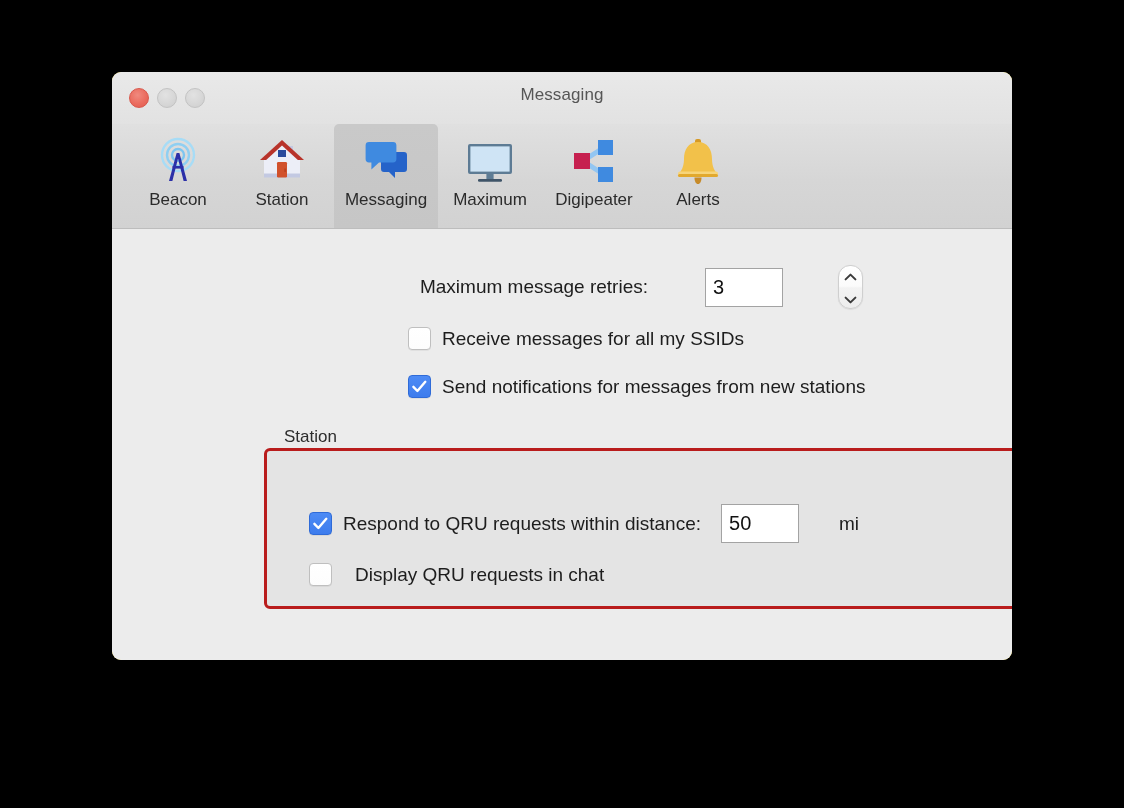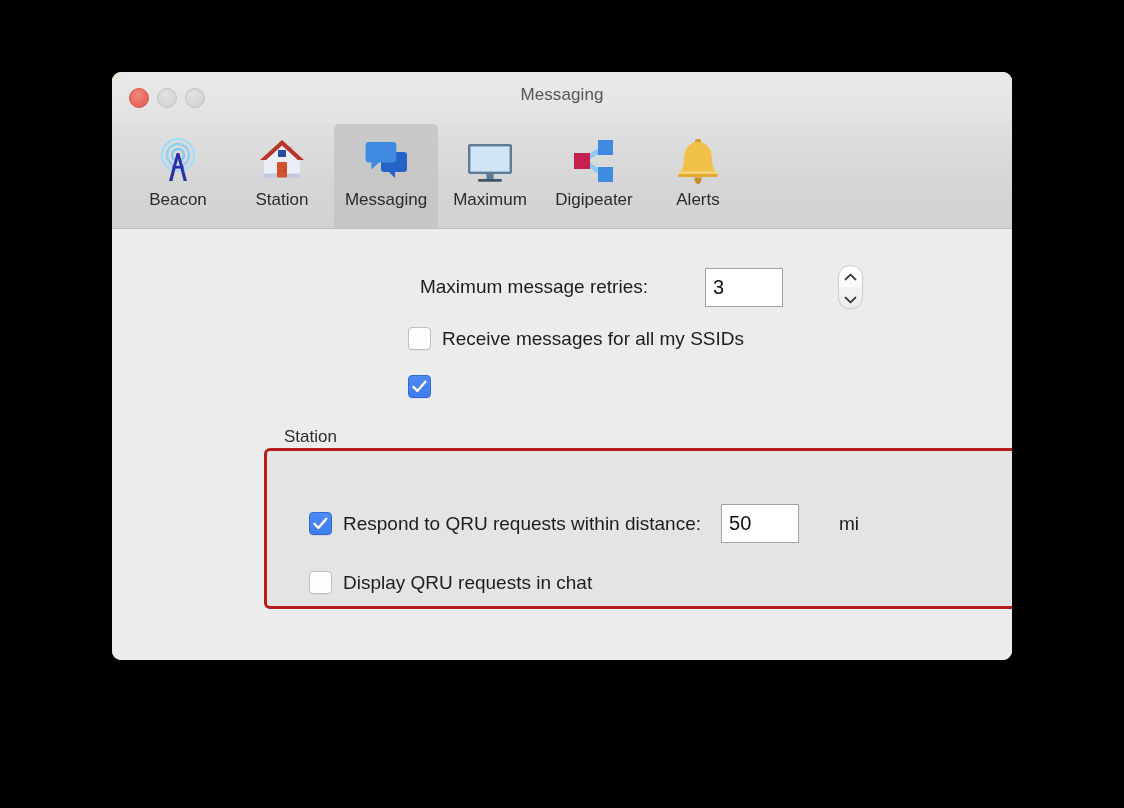--- a/index.html
+++ b/index.html
@@ -200,21 +200,21 @@
     left: 152px;
     top: 219px;
     width: 820px;
     height: 161px;
     background: #e4e4e4;
     border: 3px solid #b91c1c;
     border-radius: 6px;
     box-sizing: border-box;
   }
   #row-qru    { left: 42px;  top: 53px;  position: absolute; display:flex; align-items:center; }
-  #row-qruchat{ left: 42px;  top: 120px; position: absolute; display:flex; align-items:center; }
+  #row-qruchat{ left: 42px;  top: 112px; position: absolute; display:flex; align-items:center;gap:12px; }
   #qru-field  { width: 78px; height: 39px; margin-left: 20px; }
   #mi-label {
     margin-left: 40px;
     font-size: 19px;
     color: #1d1d1d;
   }
 </style>
 </head>
 <body>
 
@@ -339,20 +339,21 @@
       <span class="checkbox off"></span>
       <span class="cb-label">Receive messages for all my SSIDs</span>
     </div>
 
     <div class="cbrow" id="row-notify">
       <span class="checkbox on">
         <svg width="23" height="23" viewBox="0 0 23 23" style="position:absolute;left:-1px;top:-1px">
           <path d="M5.4 11.8 L9.4 16 L17.3 6.8" fill="none" stroke="#ffffff" stroke-width="2.4" stroke-linecap="round" stroke-linejoin="round"></path>
         </svg>
       </span>
+      <span class="cb-label">Send notifications for messages from new stations</span>
     </div>
 
     <div id="queries-caption">Station</div>
     <div id="queries-box">
 
       <div id="row-qru">
         <span class="checkbox on">
           <svg width="23" height="23" viewBox="0 0 23 23" style="position:absolute;left:-1px;top:-1px">
             <path d="M5.4 11.8 L9.4 16 L17.3 6.8" fill="none" stroke="#ffffff" stroke-width="2.4" stroke-linecap="round" stroke-linejoin="round"></path>
           </svg>

